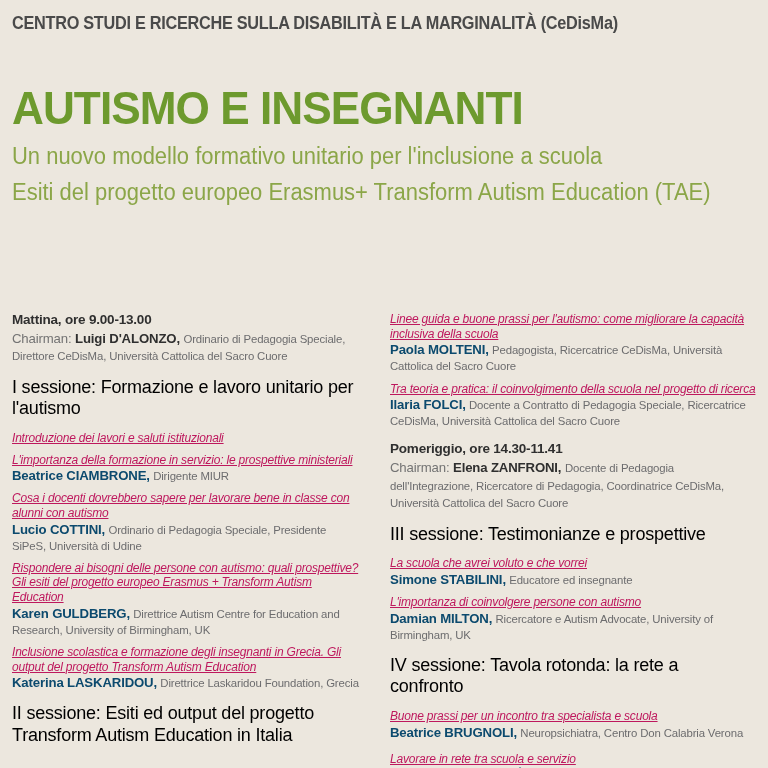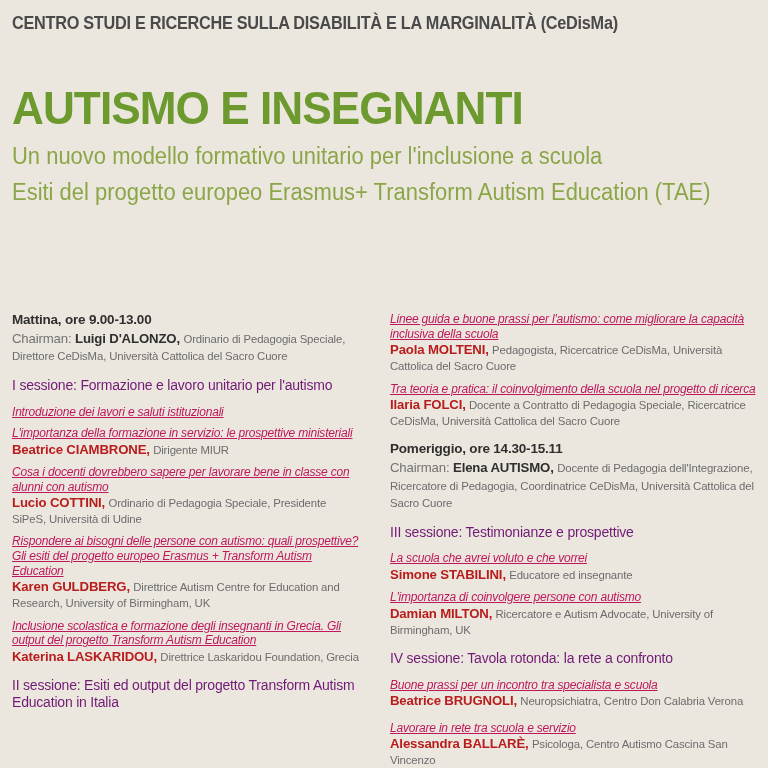--- a/index.html
+++ b/index.html
@@ -115,22 +115,22 @@
   .chair-name {
     color: #2f2f2f;
     font-weight: bold;
   }
   .chair-aff {
     font-size: 11.4px;
     color: #6c6c6e;
   }
 
   .session-head {
-    font-size: 14px;
-    color: #701a75;
+    font-size: 18px;
+    color: #000000;
     line-height: 1.2;
     letter-spacing: -0.2px;
     margin-top: 12px;
     margin-bottom: 2px;
   }
 
   .talk-title {
     font-size: 12px;
     font-style: italic;
     color: #be185d;
@@ -145,21 +145,21 @@
   .speaker {
     font-size: 12.4px;
     color: #6c6c6e;
     line-height: 1.3;
     letter-spacing: -0.15px;
     margin-bottom: 1px;
   }
   .speaker .sp-name {
     font-size: 13.2px;
     font-weight: bold;
-    color: #b91c1c;
+    color: #0c4a6e;
   }
   .speaker .sp-aff {
     font-size: 11.4px;
     color: #6c6c6e;
   }
   .spacer-md { height: 11px; }
 </style>
 </head>
 <body>
 
@@ -228,25 +228,25 @@
       </div>
 
       <div class="talk-title">Tra teoria e pratica: il coinvolgimento della scuola nel progetto di ricerca</div>
       <div class="speaker">
         <span class="sp-name">Ilaria FOLCI,</span>
         <span class="sp-aff">Docente a Contratto di Pedagogia Speciale, Ricercatrice CeDisMa, Università Cattolica del Sacro Cuore</span>
       </div>
 
       <div class="spacer-md"></div>
 
-      <div class="time-head">Pomeriggio, ore 14.30-15.11</div>
+      <div class="time-head">Pomeriggio, ore 14.30-11.41</div>
 
       <div class="chair-line">
         <span class="chair-label">Chairman:</span>
-        <span class="chair-name">Elena AUTISMO,</span>
+        <span class="chair-name">Elena ZANFRONI,</span>
         <span class="chair-aff">Docente di Pedagogia dell'Integrazione, Ricercatore di Pedagogia, Coordinatrice CeDisMa, Università Cattolica del Sacro Cuore</span>
       </div>
 
       <div class="session-head">III sessione: Testimonianze e prospettive</div>
 
       <div class="talk-title tight">La scuola che avrei voluto e che vorrei</div>
       <div class="speaker">
         <span class="sp-name">Simone STABILINI,</span>
         <span class="sp-aff">Educatore ed insegnante</span>
       </div>

